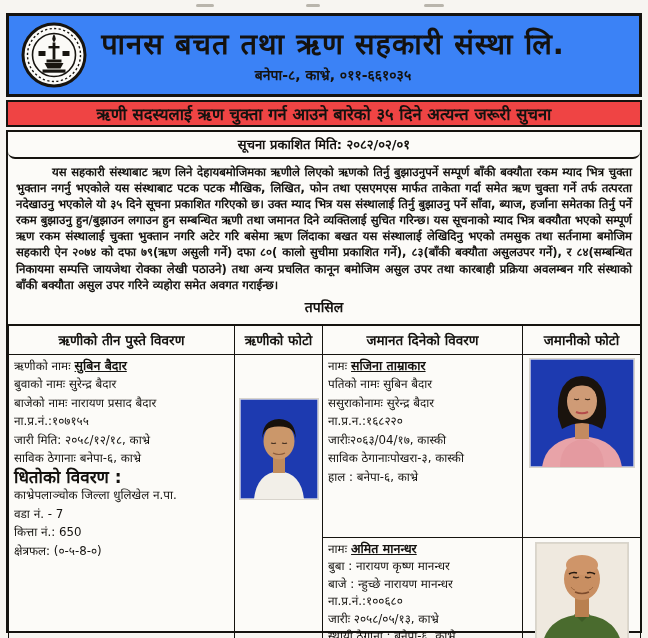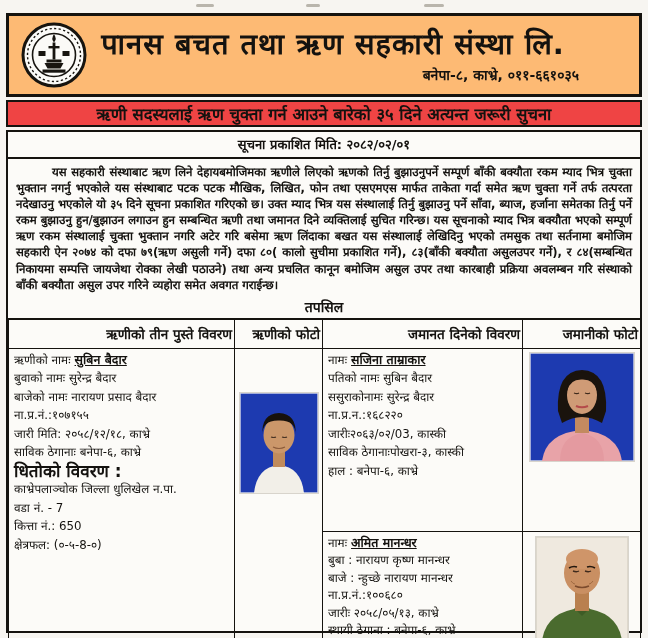--- a/index.html
+++ b/index.html
@@ -10,59 +10,59 @@
     color:#14120f;
     position:relative;
     overflow:hidden;
   }
   .page{position:absolute;inset:0;background:#f7f5f1;padding:0 6px;box-sizing:border-box;}
   .top-strip{height:13px;position:relative;}
   .top-strip .smudge{position:absolute;top:4px;height:3px;background:#b9b5ac;border-radius:2px;}
 
   
   .header-box{
-    height:84px;border:3px solid #15130f;background:#fdba74;
+    height:84px;border:3px solid #15130f;background:#3b82f6;
     display:flex;align-items:center;box-sizing:border-box;position:relative;
   }
   .logo{width:66px;height:66px;margin-left:12px;flex:0 0 auto;}
   .header-text{flex:1;text-align:center;padding-right:60px;}
   .org-name{font-size:29px;font-weight:bold;letter-spacing:1px;line-height:34px;}
-  .address{font-size:14px;font-weight:bold;margin-top:4px;text-align:right;}
+  .address{font-size:14px;font-weight:bold;margin-top:4px;}
 
   .title-bar{
     margin-top:3px;height:27px;border:2.5px solid #15130f;background:#ef4444;
     display:flex;align-items:center;justify-content:center;
     font-size:16.5px;font-weight:bold;box-sizing:border-box;
   }
 
   .main-box{
     margin-top:3px;border:2px solid #15130f;background:#fcfbf8;
     box-sizing:border-box;height:503px;display:flex;flex-direction:column;
   }
   .date-row{
     border-bottom:2px solid #15130f;text-align:center;
-    font-size:13px;font-weight:bold;padding:3px 0 4px 0;
+    font-size:13px;font-weight:bold;padding:3px 0 4px 0;border-radius:7px;
   }
   .body-text{
     font-size:11.6px;line-height:16.1px;text-align:justify;
     padding:5px 8px 2px 8px;text-indent:36px;font-weight:bold;
   }
   .tapasil{
-    text-align:center;font-weight:bold;font-size:14px;padding:2px 0 2px 0;
+    text-align:center;font-weight:bold;font-size:14px;padding:2px 0 8px 0;
   }
 
   table.detail-table{
     border-collapse:collapse;width:100%;table-layout:fixed;flex:1;
     border-top:2px solid #15130f;
   }
   .detail-table th,.detail-table td{
     border:1.8px solid #15130f;vertical-align:top;padding:2px 5px;box-sizing:border-box;
   }
   .detail-table th{
-    font-size:13.5px;font-weight:bold;text-align:right;padding:5px 2px;height:29px;
+    font-size:13.5px;font-weight:bold;text-align:center;padding:5px 2px;height:29px;
   }
   .c1{width:226px;} .c2{width:88px;} .c3{width:200px;} .c4{width:118px;}
   .detail-lines{font-size:11.8px;line-height:18.5px;}
   .detail-lines.compact{line-height:17.5px;}
   .pname{font-weight:bold;text-decoration:underline;margin-left:4px;font-size:12.5px;}
   .subhead{font-weight:bold;font-size:17px;}
   .photo-cell{text-align:center;}
   .photo-frame{display:inline-block;line-height:0;box-shadow:0 0 0 1px #d8d4cc;}
   td.borrower-photo-cell{vertical-align:top;padding-top:44px;text-align:center;}
   .row1{height:183px;margin-left:48px;} .row2{height:118px;}
@@ -157,21 +157,21 @@
             </span>
           </td>
           <td>
             <div class="detail-lines">
               <div>
                 <span>नामः</span><span class="pname">सजिना ताम्राकार</span>
               </div>
               <div>पतिको नामः सुबिन बैदार</div>
               <div>ससुराकोनामः सुरेन्द्र बैदार</div>
               <div>ना.प्र.न.:१६८२२०</div>
-              <div>जारीः२०६३/०२/03, कास्की</div>
+              <div>जारीः२०६३/04/१७, कास्की</div>
               <div>साविक ठेगानाःपोखरा-३, कास्की</div>
               <div>हाल : बनेपा-६, काभ्रे</div>
             </div>
           </td>
           <td class="photo-cell" style="padding-top:4px;">
             <span class="photo-frame">
               <svg viewBox="0 0 104 108" width="104" height="108">
                 <rect width="104" height="108" fill="#1d3ab0"></rect>
                 <rect width="104" height="108" fill="none" stroke="#cfd4e6" stroke-width="1.5"></rect>
                 <path d="M12 108 Q16 80 52 77 Q88 80 92 108 Z" fill="#e8a3a8"></path>

